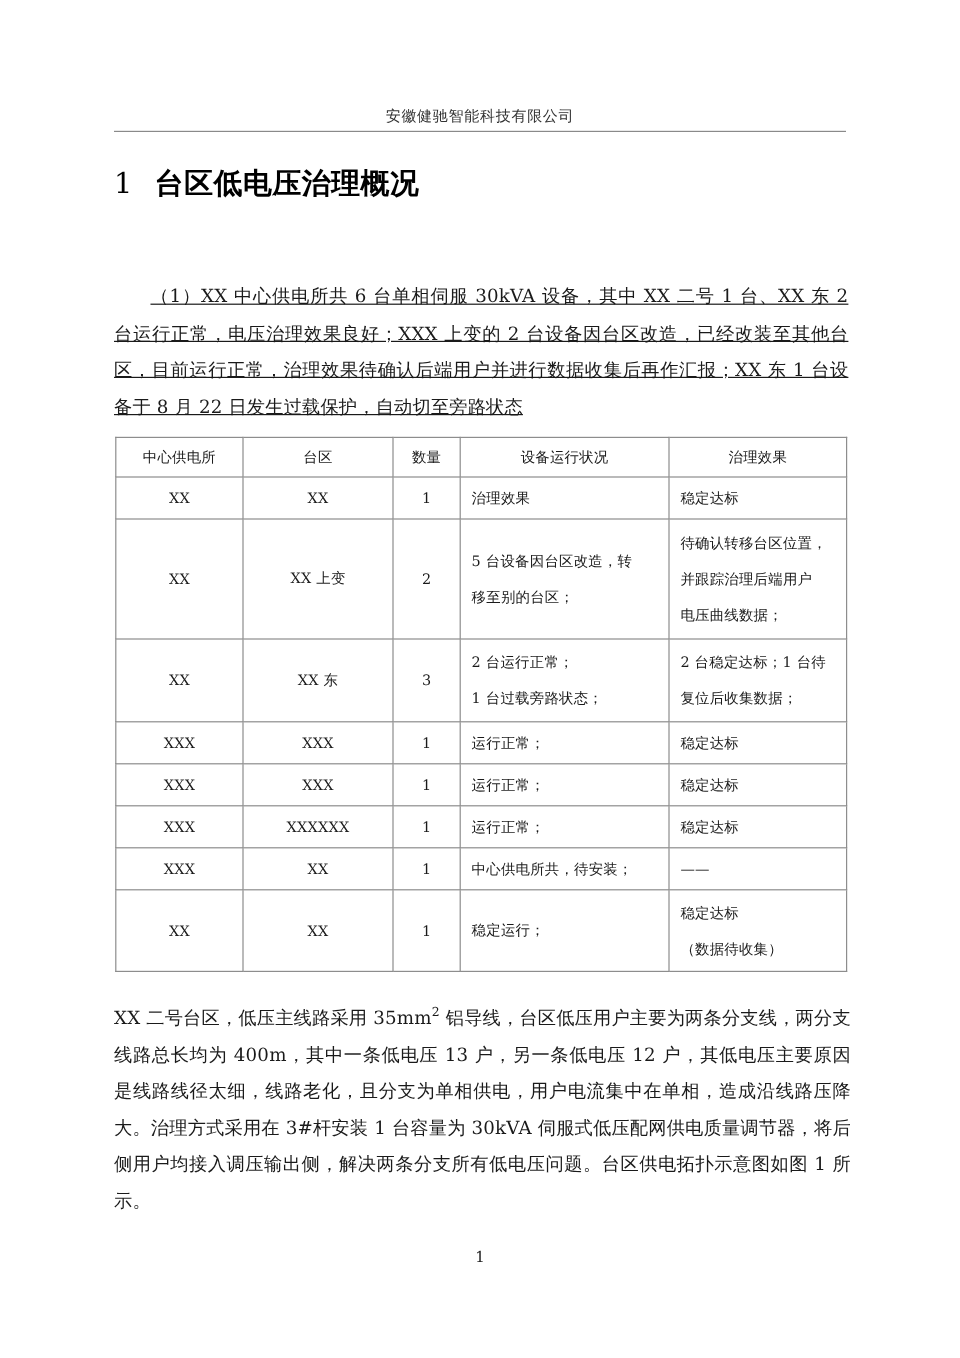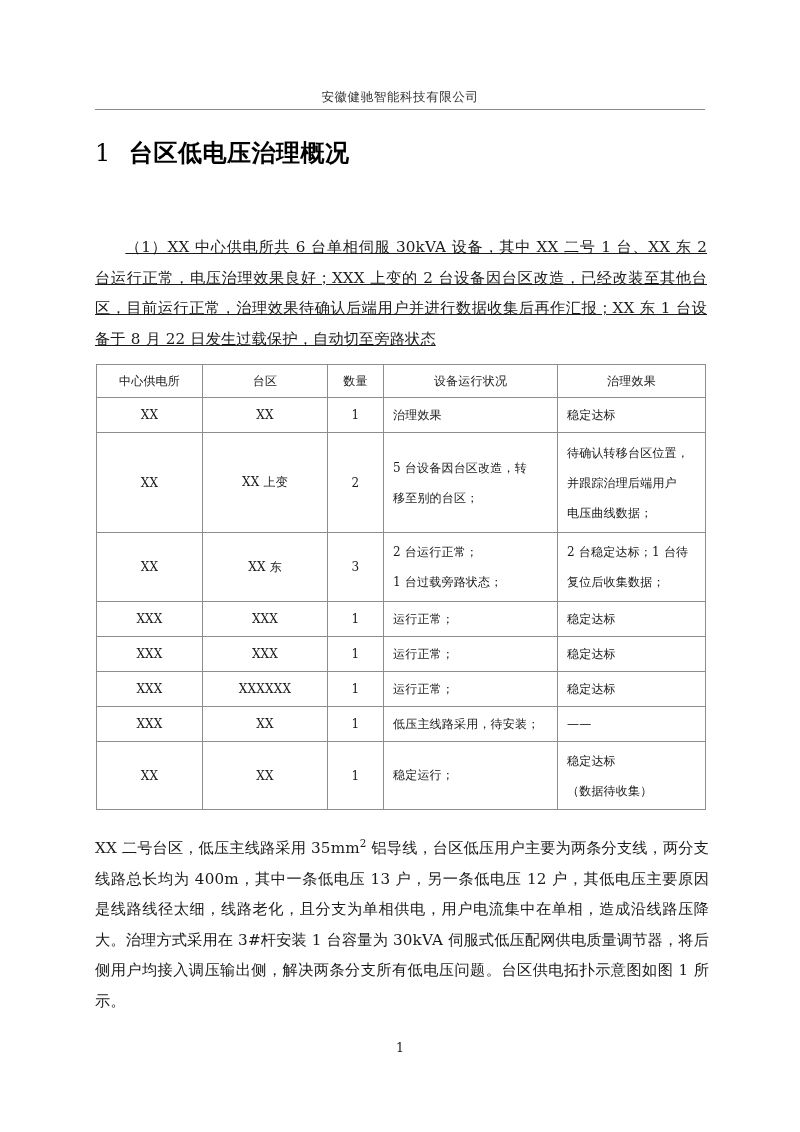--- a/index.html
+++ b/index.html
@@ -258,21 +258,21 @@
         <td class="lft">
           <span>稳定达标</span>
         </td>
       </tr>
 
       <tr class="r-single">
         <td class="ctr">XXX</td>
         <td class="ctr">XX</td>
         <td class="ctr">1</td>
         <td class="lft">
-          <span>低压主线路采用，待安装；</span>
+          <span>中心供电所共，待安装；</span>
         </td>
         <td class="lft dash-cell">
           <span>——</span>
         </td>
       </tr>
 
       <tr class="r-last">
         <td class="ctr">XX</td>
         <td class="ctr">XX</td>
         <td class="ctr">1</td>

